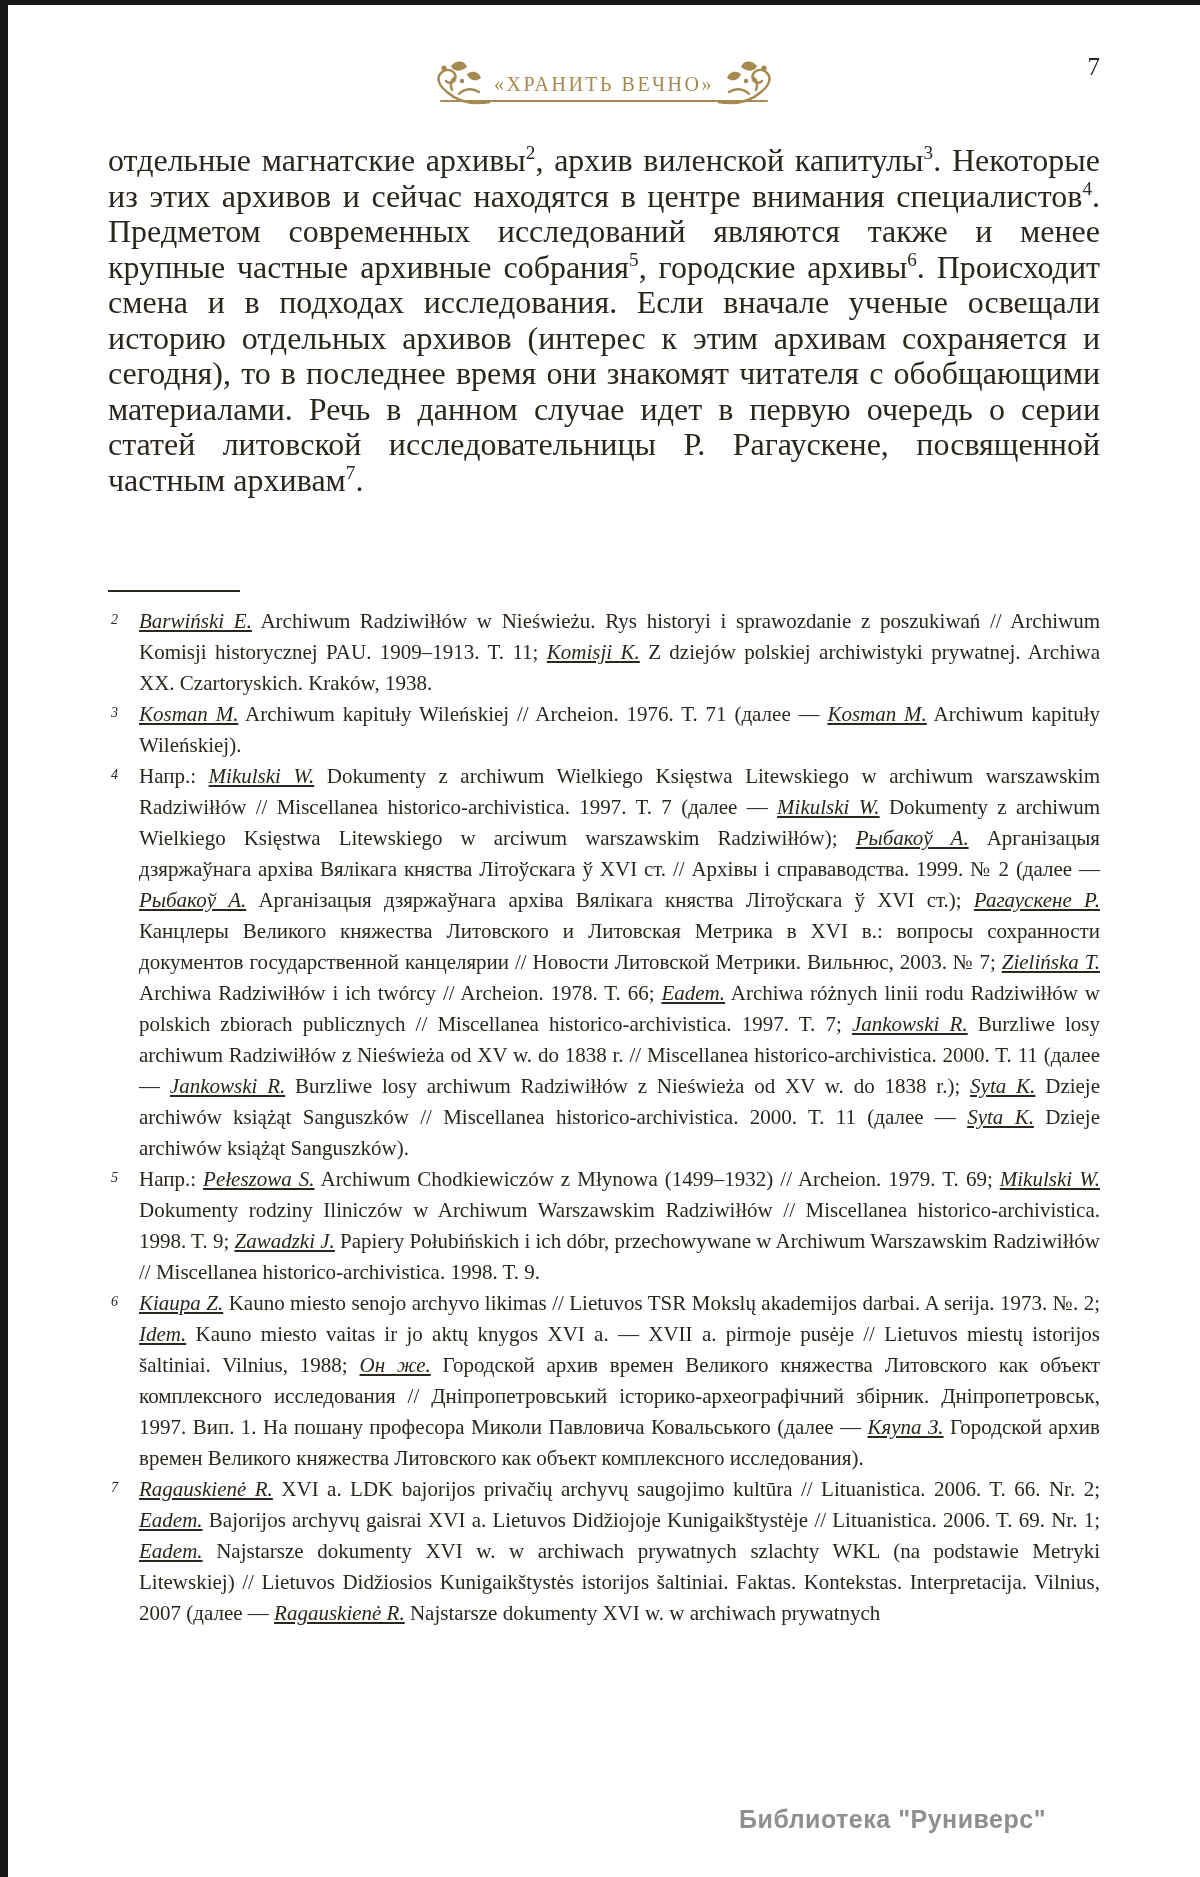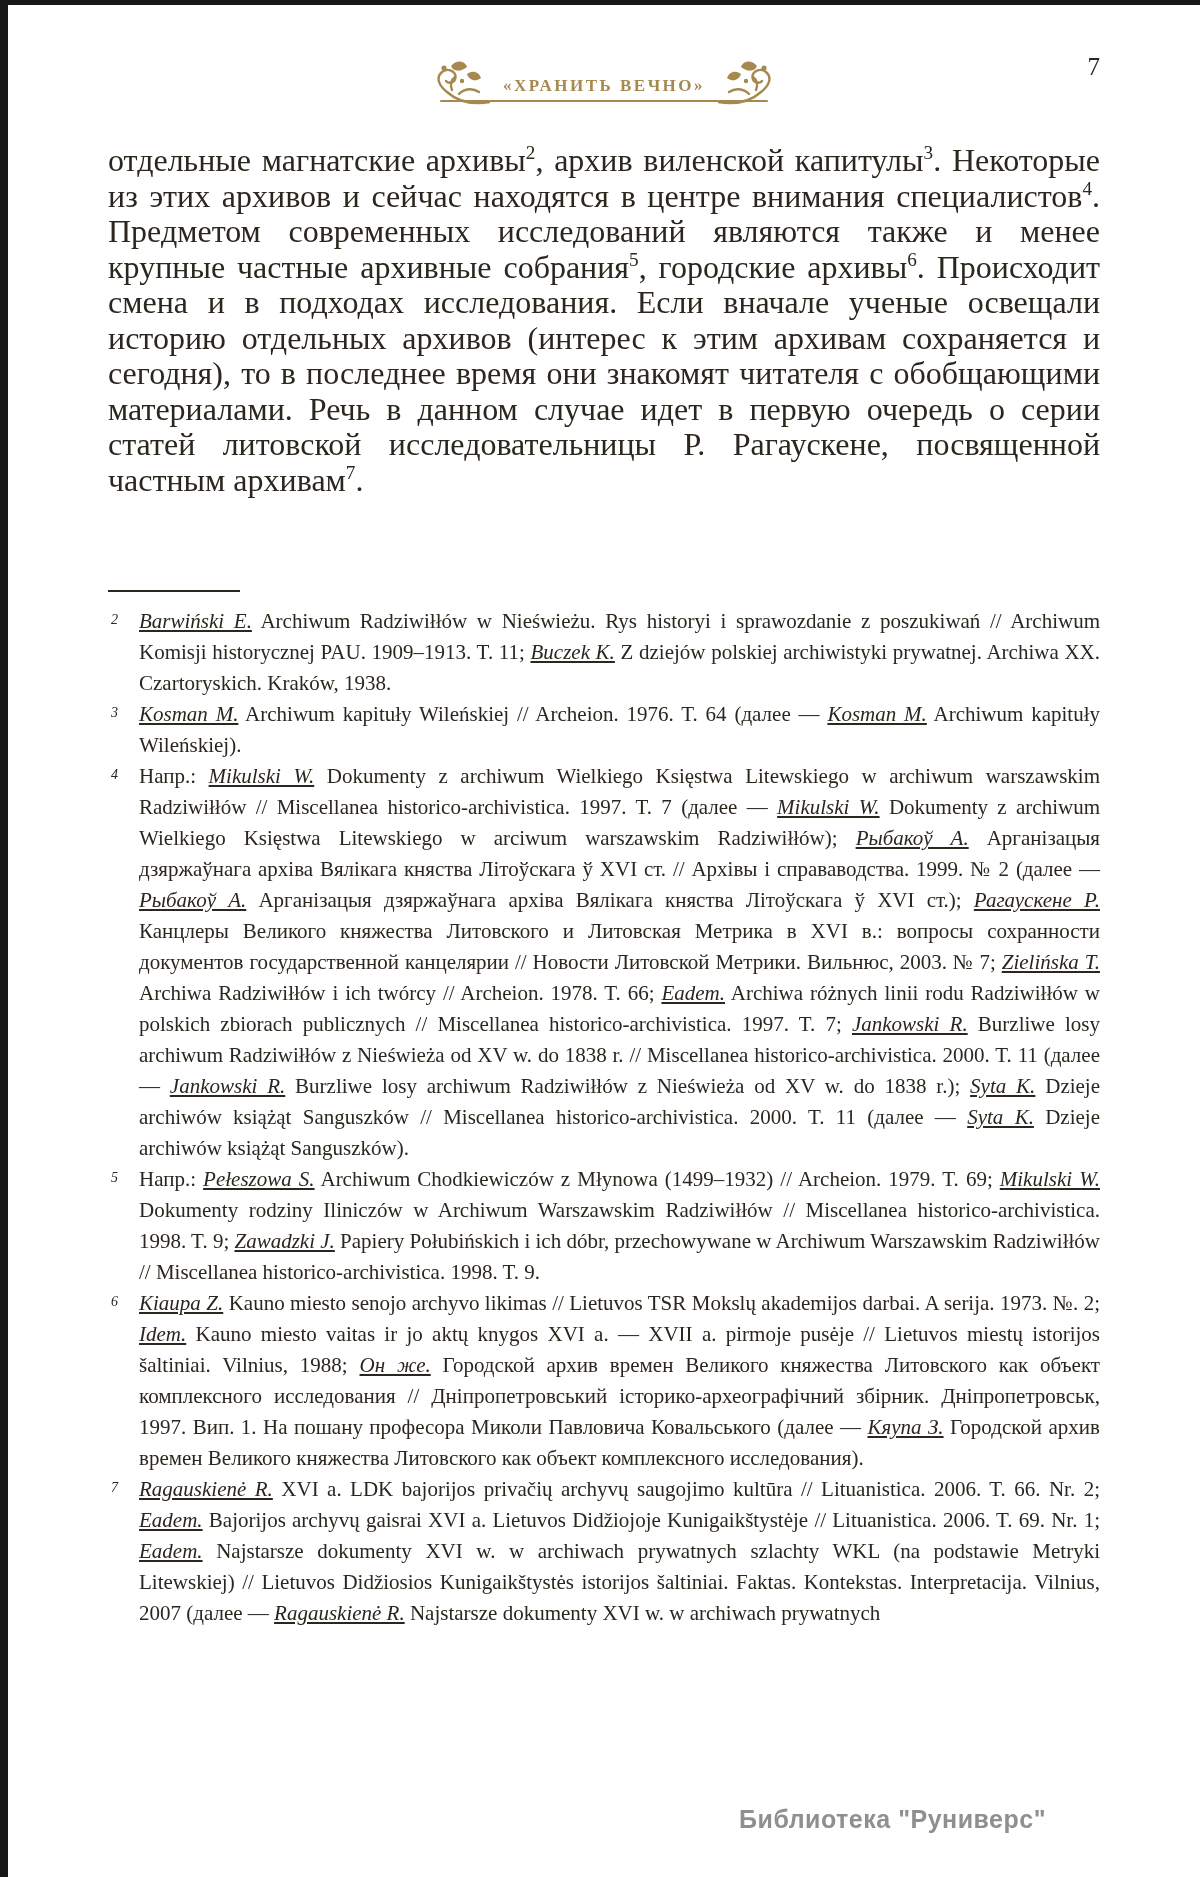--- a/index.html
+++ b/index.html
@@ -16,21 +16,21 @@
   }
   
   .header{position:relative;height:104px;}
   .ornament{
     position:absolute;left:50%;top:44px;transform:translateX(-50%);
     width:344px;height:58px;color:var(--gold,#a5894f);
   }
   .orn-rule{position:absolute;left:8px;right:8px;bottom:5px;height:2px;background:currentColor;border-radius:2px;}
   .orn-title{
     position:absolute;left:0;right:0;bottom:11px;
-    text-align:center;font-size:17px;letter-spacing:2.5px;font-weight:bold;
+    text-align:center;font-size:20px;letter-spacing:2.5px;font-weight:normal;
     color:currentColor;white-space:nowrap;
   }
   .fl{position:absolute;bottom:0;width:62px;height:48px;}
   .fl-left{left:-4px;}
   .fl-right{right:-4px;transform:scaleX(-1);}
   .page-number{position:absolute;top:48px;right:100px;font-size:25px;}
   
   .body-par{
     margin:34px 100px 12px 100px;
     font-size:32px;line-height:35.5px;
@@ -90,26 +90,26 @@
     <div class="page-number">7</div>
   </div>
 
   <p class="body-par"><span>отдельные магнатские архивы</span><sup>2</sup><span>, архив виленской капитулы</span><sup>3</sup><span>. Некоторые из этих архивов и сейчас находятся в центре внимания специалистов</span><sup>4</sup><span>. Предметом современных исследований являются также и менее крупные частные архивные собрания</span><sup>5</sup><span>, городские архивы</span><sup>6</sup><span>. Происходит смена и в подходах исследования. Если вначале ученые освещали историю отдельных архивов (интерес к этим архивам сохраняется и сегодня), то в последнее время они знакомят читателя с обобщающими материалами. Речь в данном случае идет в первую очередь о серии статей литовской исследовательницы Р. Рагаускене, посвященной частным архивам</span><sup>7</sup><span>.</span></p>
 
   <div class="fn-rule"></div>
 
   <ol class="fn-list" id="fn-list">
   <li class="fn-item">
     <span class="fn-marker">2</span>
-    <span class="fn-text"><em>Barwiński E.</em><span> Archiwum Radziwiłłów w Nieświeżu. Rys historyi i sprawozdanie z poszukiwań // Archiwum Komisji historycznej PAU. 1909–1913. T. 11; </span><em>Buczek K.</em><span> Z dziejów polskiej archiwistyki prywatnej. Archiwa XX. Czartoryskich. Kraków, 1938.</span></span>
+    <span class="fn-text"><em>Barwiński E.</em><span> Archiwum Radziwiłłów w Nieświeżu. Rys historyi i sprawozdanie z poszukiwań // Archiwum Komisji historycznej PAU. 1909–1913. T. 11; </span><em>Komisji K.</em><span> Z dziejów polskiej archiwistyki prywatnej. Archiwa XX. Czartoryskich. Kraków, 1938.</span></span>
   </li>
 
   <li class="fn-item">
     <span class="fn-marker">3</span>
-    <span class="fn-text"><em>Kosman M.</em><span> Archiwum kapituły Wileńskiej // Archeion. 1976. T. 64 (далее — </span><em>Kosman M.</em><span> Archiwum kapituły Wileńskiej).</span></span>
+    <span class="fn-text"><em>Kosman M.</em><span> Archiwum kapituły Wileńskiej // Archeion. 1976. T. 71 (далее — </span><em>Kosman M.</em><span> Archiwum kapituły Wileńskiej).</span></span>
   </li>
 
   <li class="fn-item">
     <span class="fn-marker">4</span>
     <span class="fn-text"><span>Напр.: </span><em>Mikulski W.</em><span> Dokumenty z archiwum Wielkiego Księstwa Litewskiego w archiwum warszawskim Radziwiłłów // Miscellanea historico-archivistica. 1997. T. 7 (далее — </span><em>Mikulski W.</em><span> Dokumenty z archiwum Wielkiego Księstwa Litewskiego w arciwum warszawskim Radziwiłłów); </span><em>Рыбакоў А.</em><span> Арганізацыя дзяржаўнага архіва Вялікага княства Літоўскага ў XVI ст. // Архівы і справаводства. 1999. № 2 (далее — </span><em>Рыбакоў А.</em><span> Арганізацыя дзяржаўнага архіва Вялікага княства Літоўскага ў XVI ст.); </span><em>Рагаускене Р.</em><span> Канцлеры Великого княжества Литовского и Литовская Метрика в XVI в.: вопросы сохранности документов государственной канцелярии // Новости Литовской Метрики. Вильнюс, 2003. № 7; </span><em>Zielińska T.</em><span> Archiwa Radziwiłłów i ich twórcy // Archeion. 1978. T. 66; </span><em>Eadem.</em><span> Archiwa różnych linii rodu Radziwiłłów w polskich zbiorach publicznych // Miscellanea historico-archivistica. 1997. T. 7; </span><em>Jankowski R.</em><span> Burzliwe losy archiwum Radziwiłłów z Nieświeża od XV w. do 1838 r. // Miscellanea historico-archivistica. 2000. T. 11 (далее — </span><em>Jankowski R.</em><span> Burzliwe losy archiwum Radziwiłłów z Nieświeża od XV w. do 1838 r.); </span><em>Syta K.</em><span> Dzieje archiwów książąt Sanguszków // Miscellanea historico-archivistica. 2000. T. 11 (далее — </span><em>Syta K.</em><span> Dzieje archiwów książąt Sanguszków).</span></span>
   </li>
 
   <li class="fn-item">
     <span class="fn-marker">5</span>
     <span class="fn-text"><span>Напр.: </span><em>Pełeszowa S.</em><span> Archiwum Chodkiewiczów z Młynowa (1499–1932) // Archeion. 1979. T. 69; </span><em>Mikulski W.</em><span> Dokumenty rodziny Iliniczów w Archiwum Warszawskim Radziwiłłów // Miscellanea historico-archivistica. 1998. T. 9; </span><em>Zawadzki J.</em><span> Papiery Połubińskich i ich dóbr, przechowywane w Archiwum Warszawskim Radziwiłłów // Miscellanea historico-archivistica. 1998. T. 9.</span></span>

